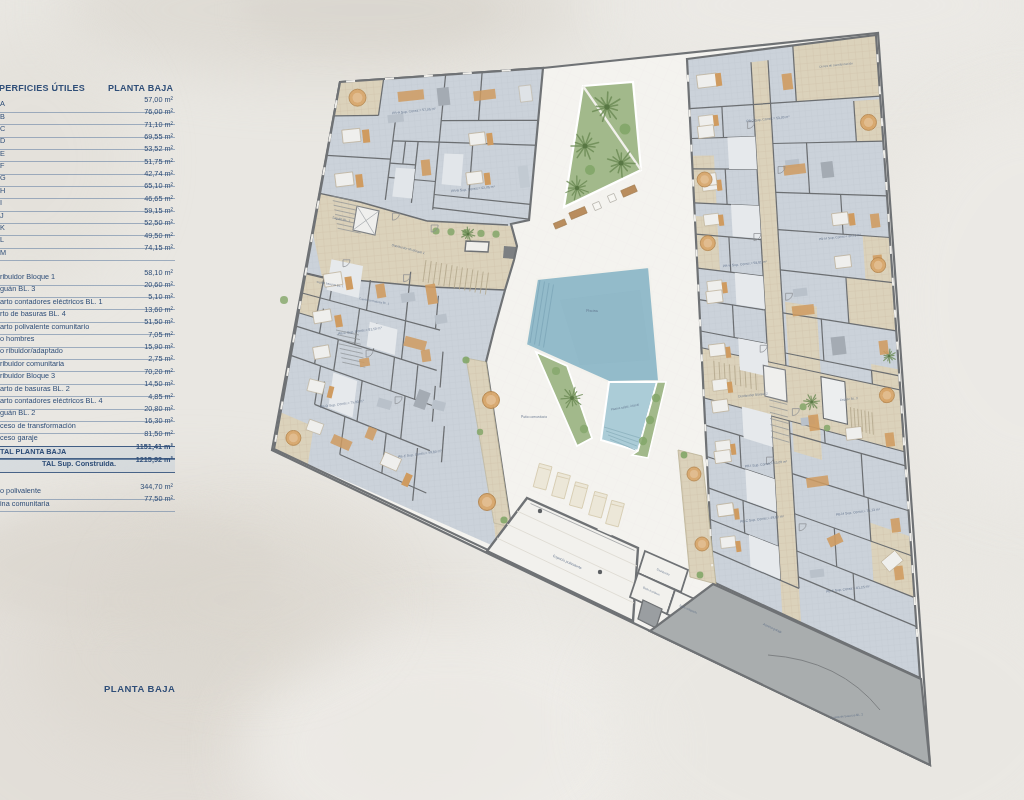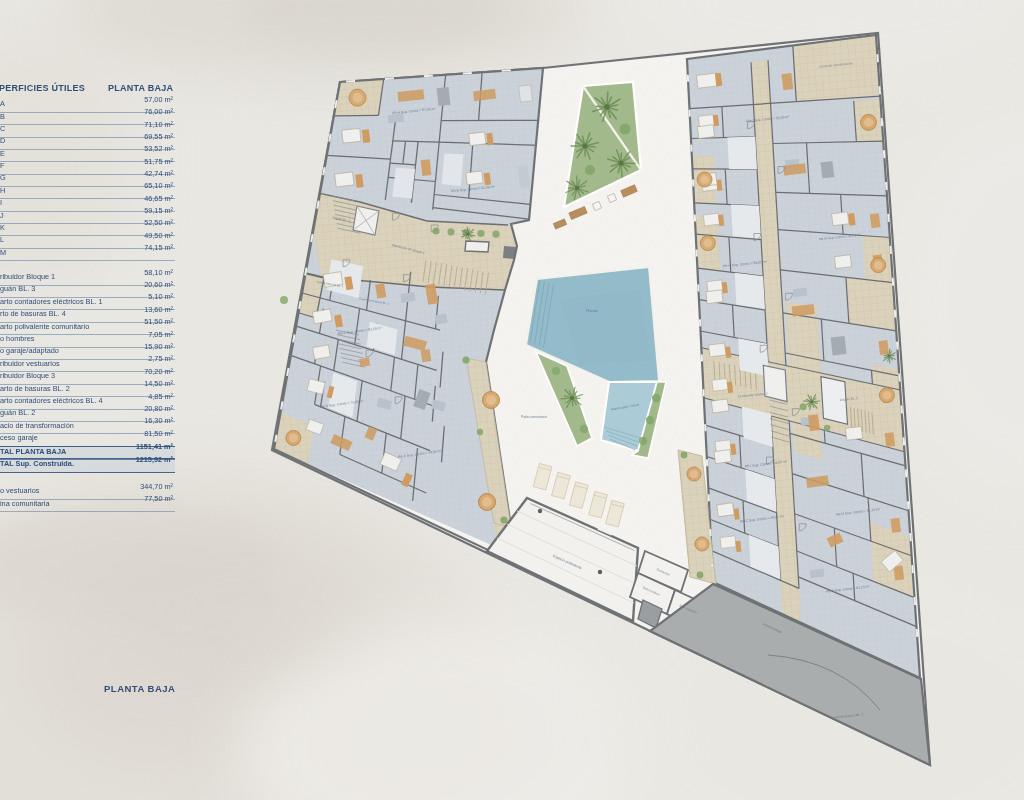--- a/index.html
+++ b/index.html
@@ -858,61 +858,61 @@
       </div>
       <div class="trow" style="top:321.9px;height:12.4px;">
         <span class="tl" style="">arto polivalente comunitario</span>
         <span class="tv" style="">51,50&nbsp;m²</span>
       </div>
       <div class="trow" style="top:334.3px;height:12.4px;">
         <span class="tl" style="">o hombres</span>
         <span class="tv" style="">7,05&nbsp;m²</span>
       </div>
       <div class="trow" style="top:346.7px;height:12.4px;">
-        <span class="tl" style="">o garaje/adaptado</span>
+        <span class="tl" style="">o ribuidor/adaptado</span>
         <span class="tv" style="">15,90&nbsp;m²</span>
       </div>
       <div class="trow" style="top:359.1px;height:12.4px;">
-        <span class="tl" style="">ribuidor vestuarios</span>
+        <span class="tl" style="">ribuidor comunitaria</span>
         <span class="tv" style="">2,75&nbsp;m²</span>
       </div>
       <div class="trow" style="top:371.5px;height:12.4px;">
         <span class="tl" style="">ribuidor Bloque 3</span>
         <span class="tv" style="">70,20&nbsp;m²</span>
       </div>
       <div class="trow" style="top:383.9px;height:12.4px;">
         <span class="tl" style="">arto de basuras BL. 2</span>
         <span class="tv" style="">14,50&nbsp;m²</span>
       </div>
       <div class="trow" style="top:396.3px;height:12.4px;">
         <span class="tl" style="">arto contadores eléctricos BL. 4</span>
         <span class="tv" style="">4,85&nbsp;m²</span>
       </div>
       <div class="trow" style="top:408.7px;height:12.4px;">
         <span class="tl" style="">guán BL. 2</span>
         <span class="tv" style="">20,80&nbsp;m²</span>
       </div>
       <div class="trow" style="top:421.1px;height:12.4px;">
-        <span class="tl" style="">acio de transformación</span>
+        <span class="tl" style="">ceso de transformación</span>
         <span class="tv" style="">16,30&nbsp;m²</span>
       </div>
       <div class="trow" style="top:433.5px;height:12.4px;">
         <span class="tl" style="">ceso garaje</span>
         <span class="tv" style="">81,50&nbsp;m²</span>
       </div>
       <div class="trow" style="top:445.9px;height:12.4px;background:rgba(176,196,216,0.30);border-top:1px solid rgba(47,78,120,0.85);border-bottom:1px solid rgba(47,78,120,0.85);">
         <span class="tl" style="font-weight:bold;">TAL PLANTA BAJA</span>
         <span class="tv" style="font-weight:bold;">1151,41&nbsp;m²</span>
       </div>
       <div class="trow" style="top:458.3px;height:12.4px;background:rgba(176,196,216,0.30);border-top:1px solid rgba(47,78,120,0.85);border-bottom:1px solid rgba(47,78,120,0.85);">
-        <span class="tl" style="font-weight:bold;">TAL Sup. Construida.</span>
+        <span class="tl" style="font-weight:bold;padding-left:42px;">TAL Sup. Construida.</span>
         <span class="tv" style="font-weight:bold;">1215,92&nbsp;m²</span>
       </div>
       <div class="trow" style="top:486.6px;height:12.4px;">
-        <span class="tl" style="">o vestuarios</span>
+        <span class="tl" style="">o polivalente</span>
         <span class="tv" style="">344,70&nbsp;m²</span>
       </div>
       <div class="trow" style="top:499.0px;height:12.4px;">
         <span class="tl" style="">ina comunitaria</span>
         <span class="tv" style="">77,50&nbsp;m²</span>
       </div>
 </div>
 
 <div id="caption">PLANTA BAJA</div>
 

